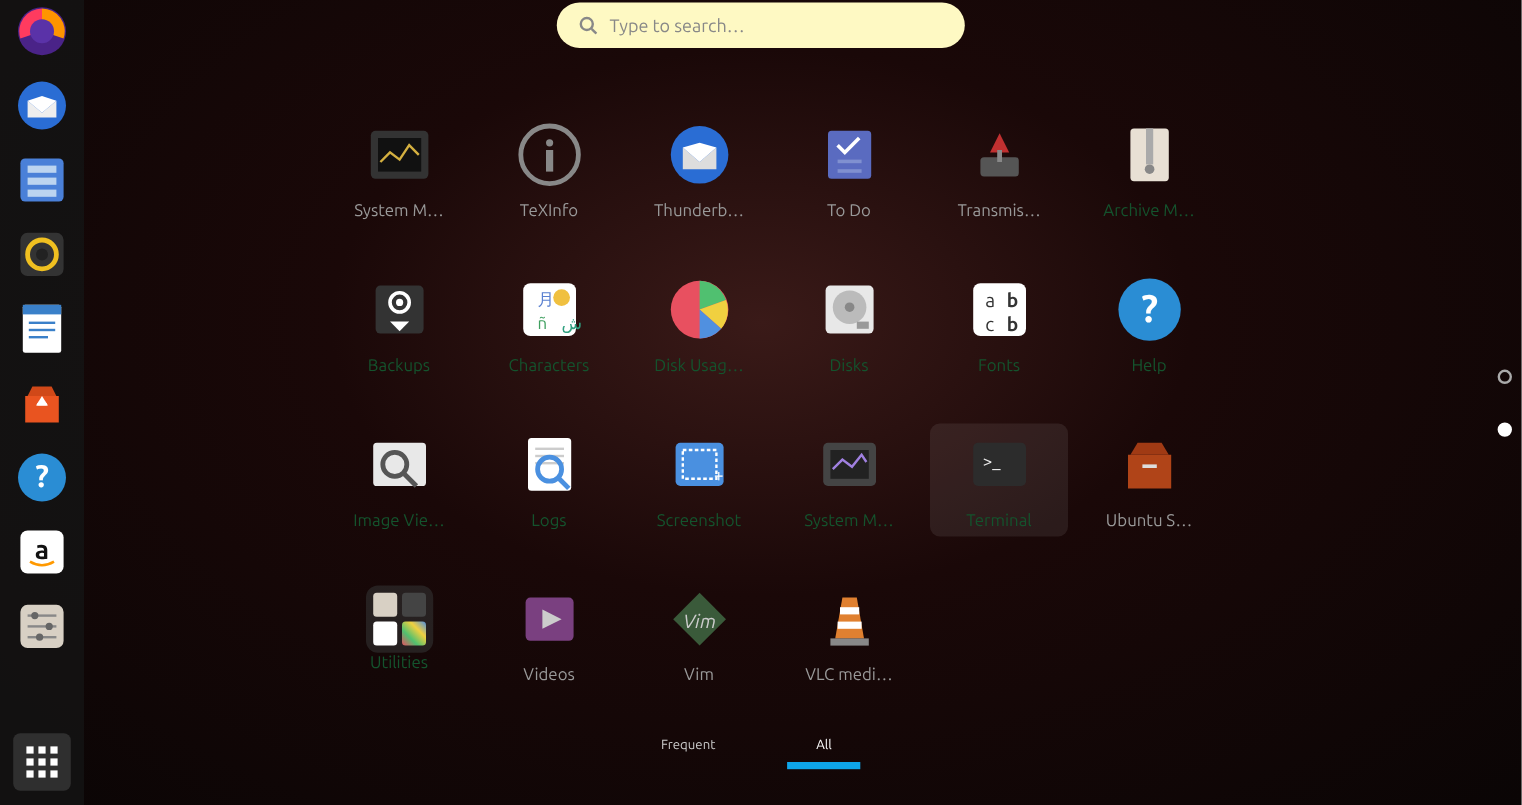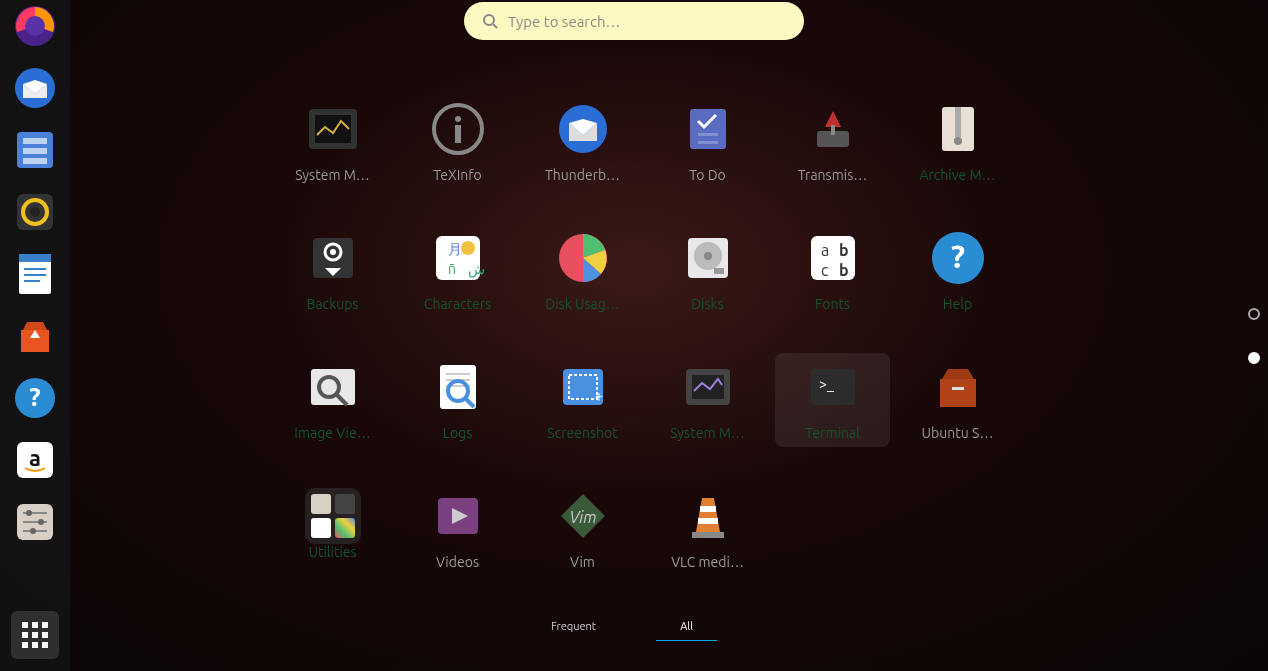--- a/index.html
+++ b/index.html
@@ -133,21 +133,21 @@
       gap: 60px;
     }
     .tab {
       color: #ccc;
       font-size: 11px;
       cursor: pointer;
       padding-bottom: 8px;
     }
     .tab.active {
       color: #fff;
-      border-bottom: 1px solid #0ea5e9;
+      border-bottom: 6px solid #0ea5e9;
       padding-left: 24px;
       padding-right: 24px;
     }
     .page-dots {
       position: absolute;
       right: 8px;
       top: 50%;
       transform: translateY(-50%);
       display: flex;
       flex-direction: column;

